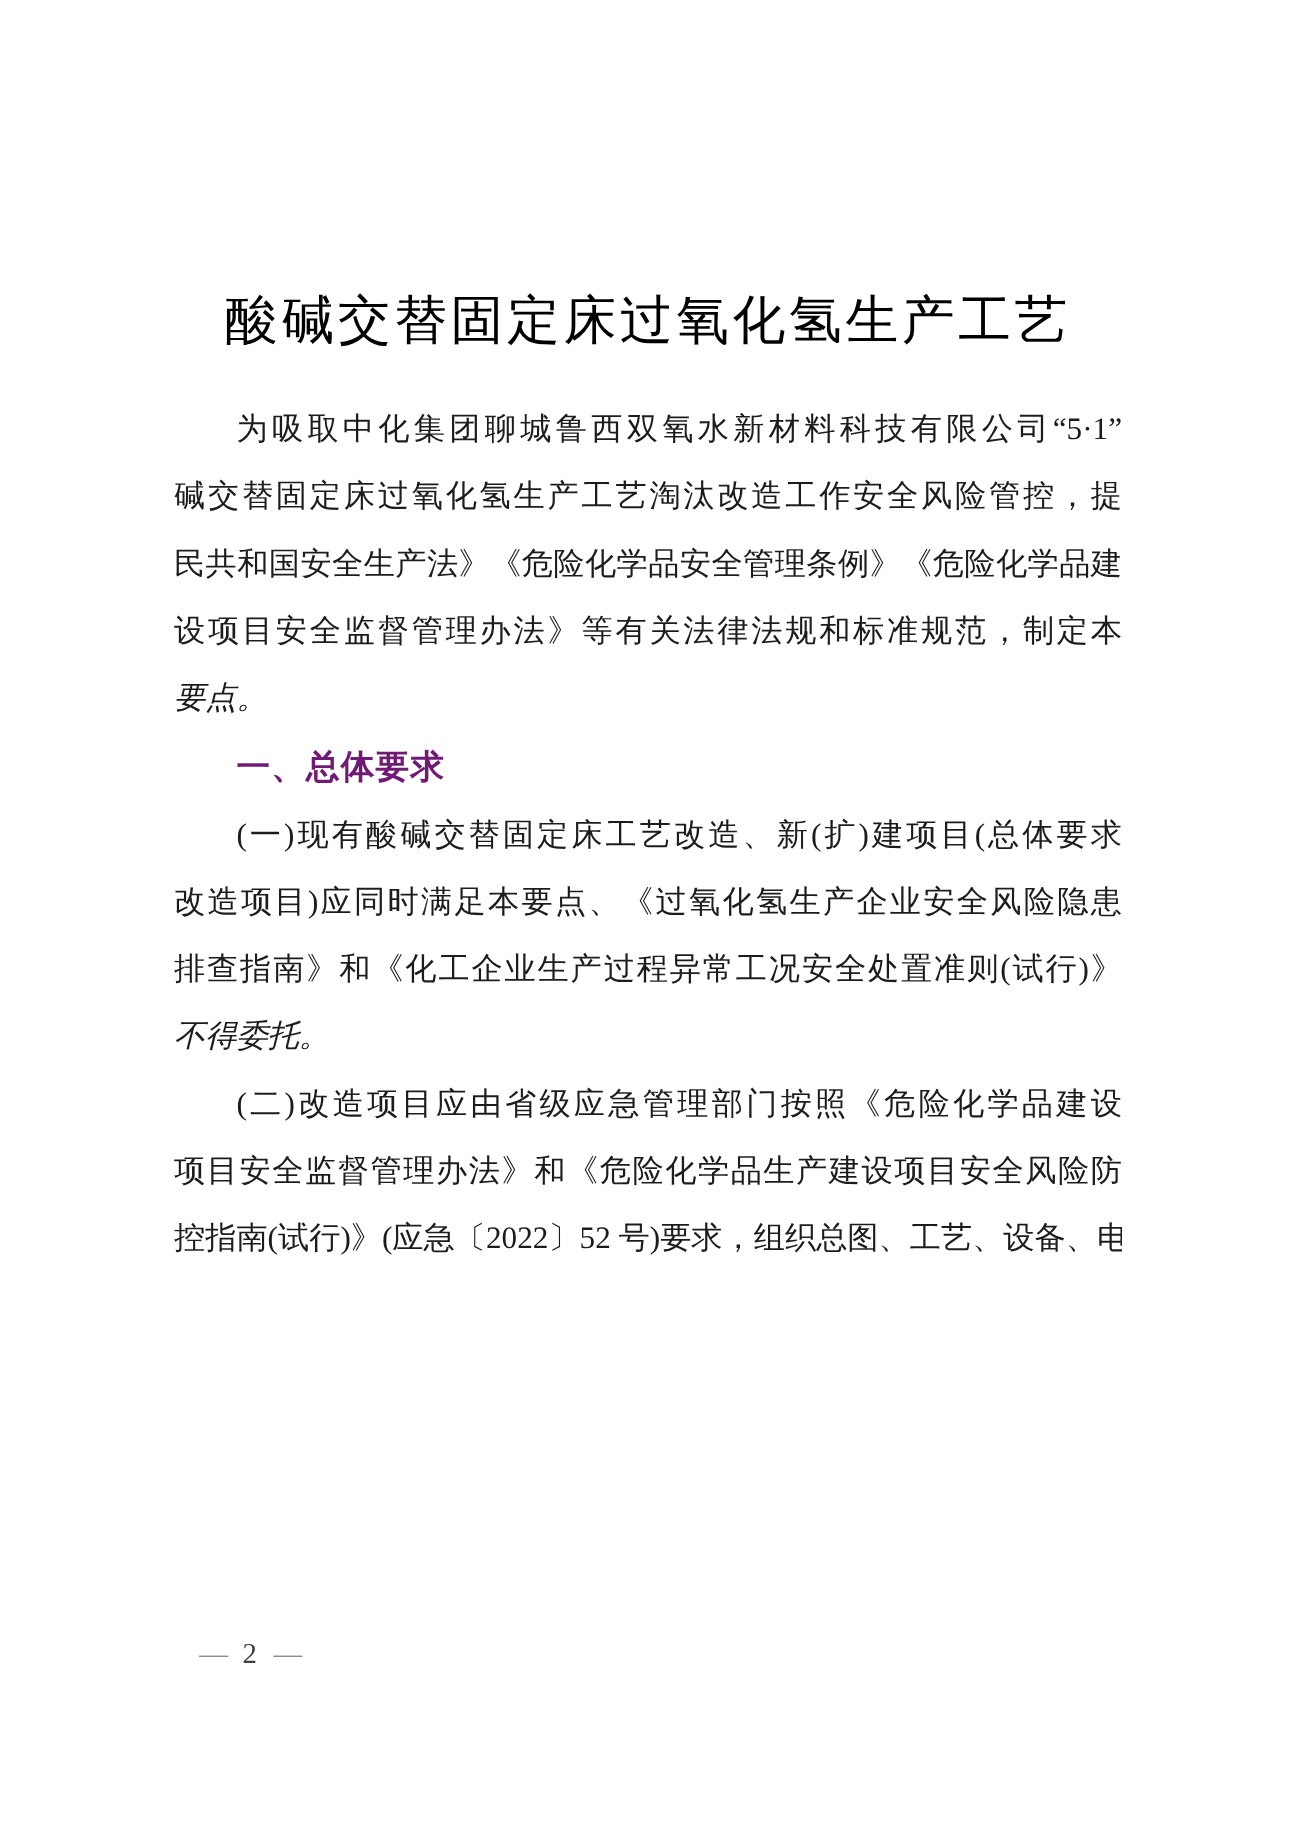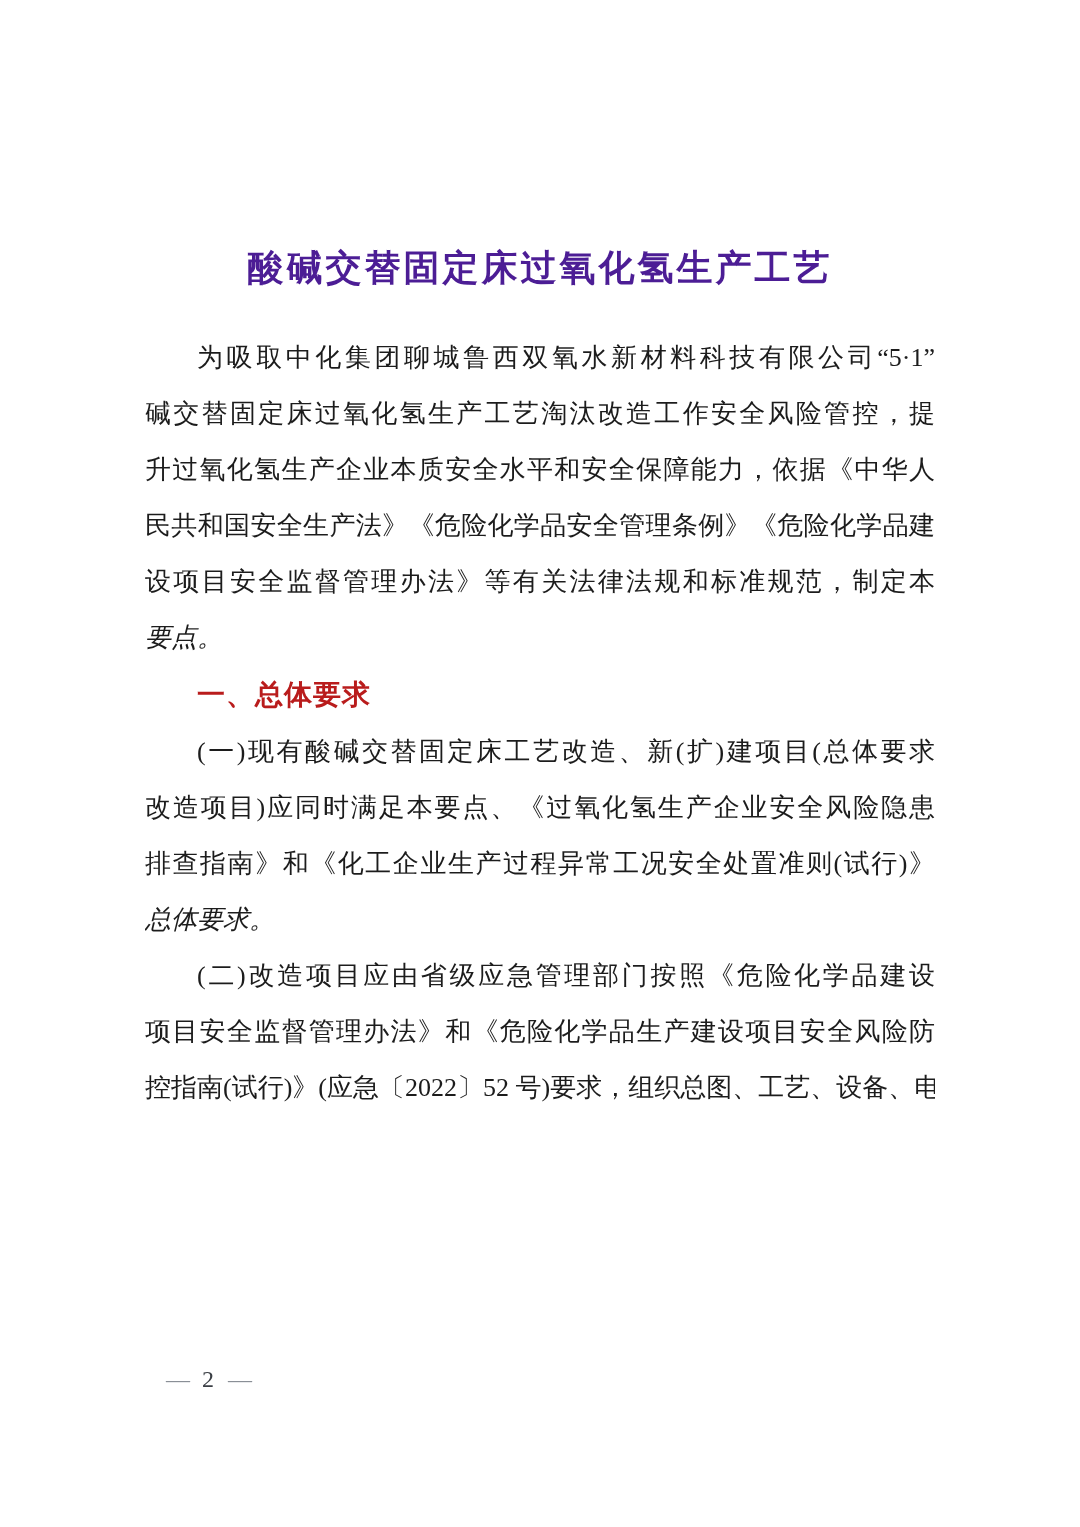--- a/index.html
+++ b/index.html
@@ -17,23 +17,23 @@
     font-family: "Liberation Serif", "DejaVu Serif", serif;
   }
   .content {
     position: absolute;
     left: 145px;
     top: 232px;
     width: 790px;
   }
   .doc-title {
     margin: 0 0 26px 0;
-    font-weight: 700;
-    font-size: 36px;
-    color: #4c1d95;
+    font-weight: 400;
+    font-size: 44px;
+    color: #000000;
   }
   .title-line {
     text-align: center;
     line-height: 72px;
     letter-spacing: 3px;
   }
   .doc-body {
     font-size: 26px;
   }
   .line {
@@ -54,21 +54,21 @@
     font-style: italic;
   }
   .heading {
     margin: 0;
     font-family: "Liberation Sans", "DejaVu Sans", sans-serif;
     font-weight: 700;
     font-size: 28px;
     line-height: 58px;
     height: 58px;
     text-indent: 52px;
-    color: #b91c1c;
+    color: #701a75;
     letter-spacing: 1px;
   }
   .footer {
     position: absolute;
     left: 166px;
     top: 1362px;
     display: inline-flex;
     align-items: center;
     gap: 14px;
     font-size: 24px;
@@ -91,33 +91,32 @@
 
     <h1 class="doc-title">
       <div class="title-line">酸碱交替固定床过氧化氢生产工艺</div>
     </h1>
 
     <div class="doc-body">
 
       <div class="para">
         <div class="line first">为吸取中化集团聊城鲁西双氧水新材料科技有限公司“5·1”</div>
         <div class="line">碱交替固定床过氧化氢生产工艺淘汰改造工作安全风险管控，提</div>
-        <div class="line">升过氧化氢生产企业本质安全水平和安全保障能力，依据《中华人</div>
         <div class="line">民共和国安全生产法》《危险化学品安全管理条例》《危险化学品建</div>
         <div class="line">设项目安全监督管理办法》等有关法律法规和标准规范，制定本</div>
         <div class="line parend">要点。</div>
       </div>
 
       <h2 class="heading">一、总体要求</h2>
 
       <div class="para">
         <div class="line first">(一)现有酸碱交替固定床工艺改造、新(扩)建项目(总体要求</div>
         <div class="line">改造项目)应同时满足本要点、《过氧化氢生产企业安全风险隐患</div>
         <div class="line">排查指南》和《化工企业生产过程异常工况安全处置准则(试行)》</div>
-        <div class="line parend">总体要求。</div>
+        <div class="line parend">不得委托。</div>
       </div>
 
       <div class="para">
         <div class="line first">(二)改造项目应由省级应急管理部门按照《危险化学品建设</div>
         <div class="line">项目安全监督管理办法》和《危险化学品生产建设项目安全风险防</div>
         <div class="line">控指南(试行)》(应急〔2022〕52 号)要求，组织总图、工艺、设备、电</div>
       </div>
 
     </div>
   </div>

